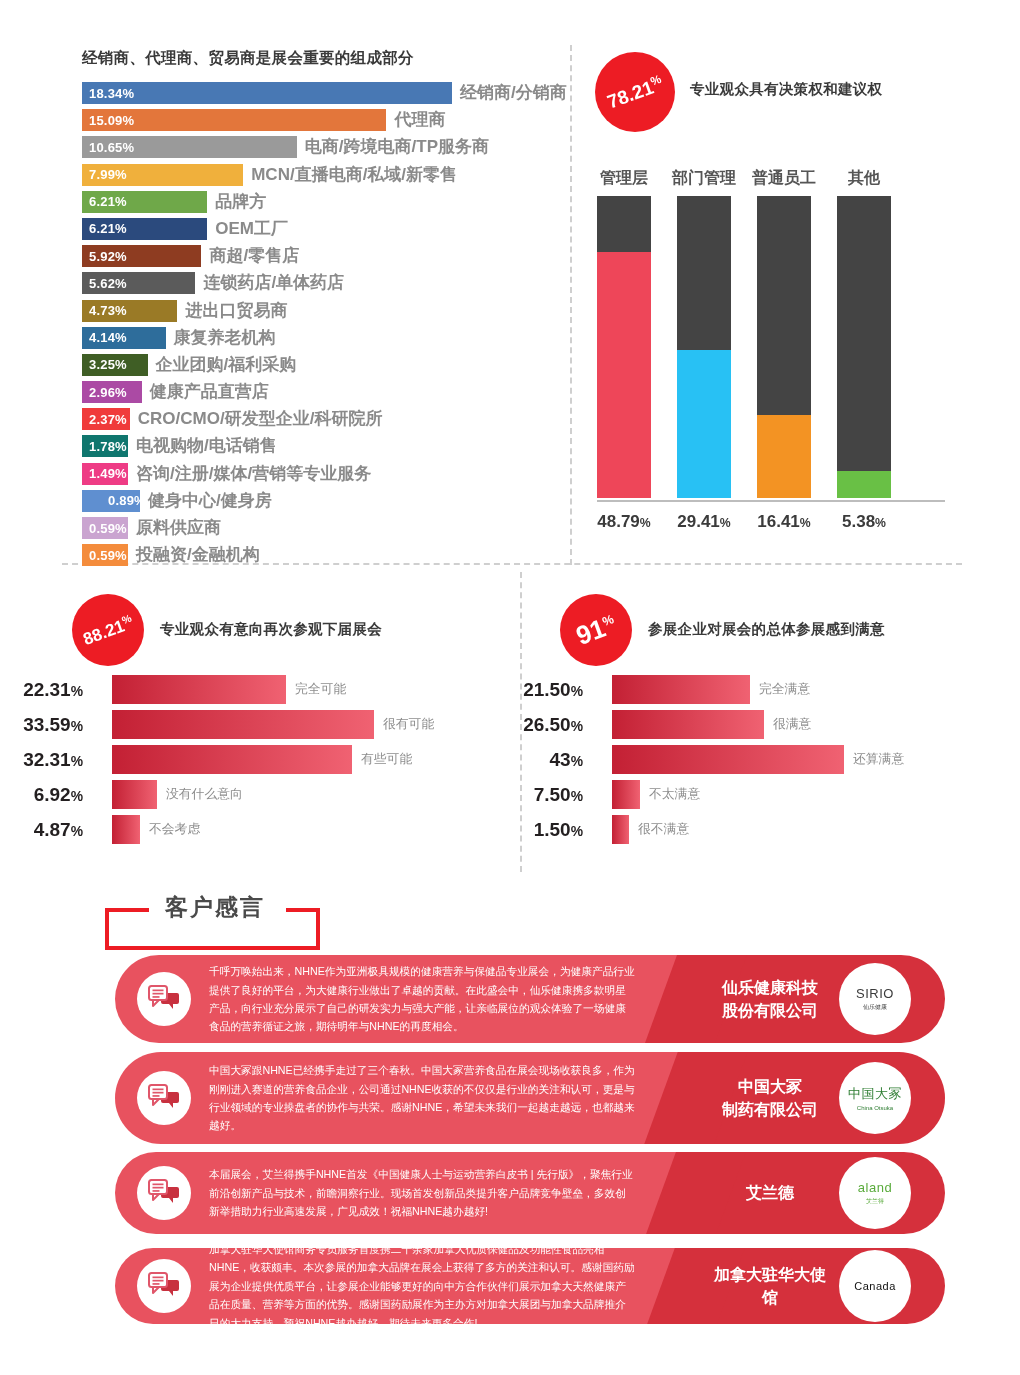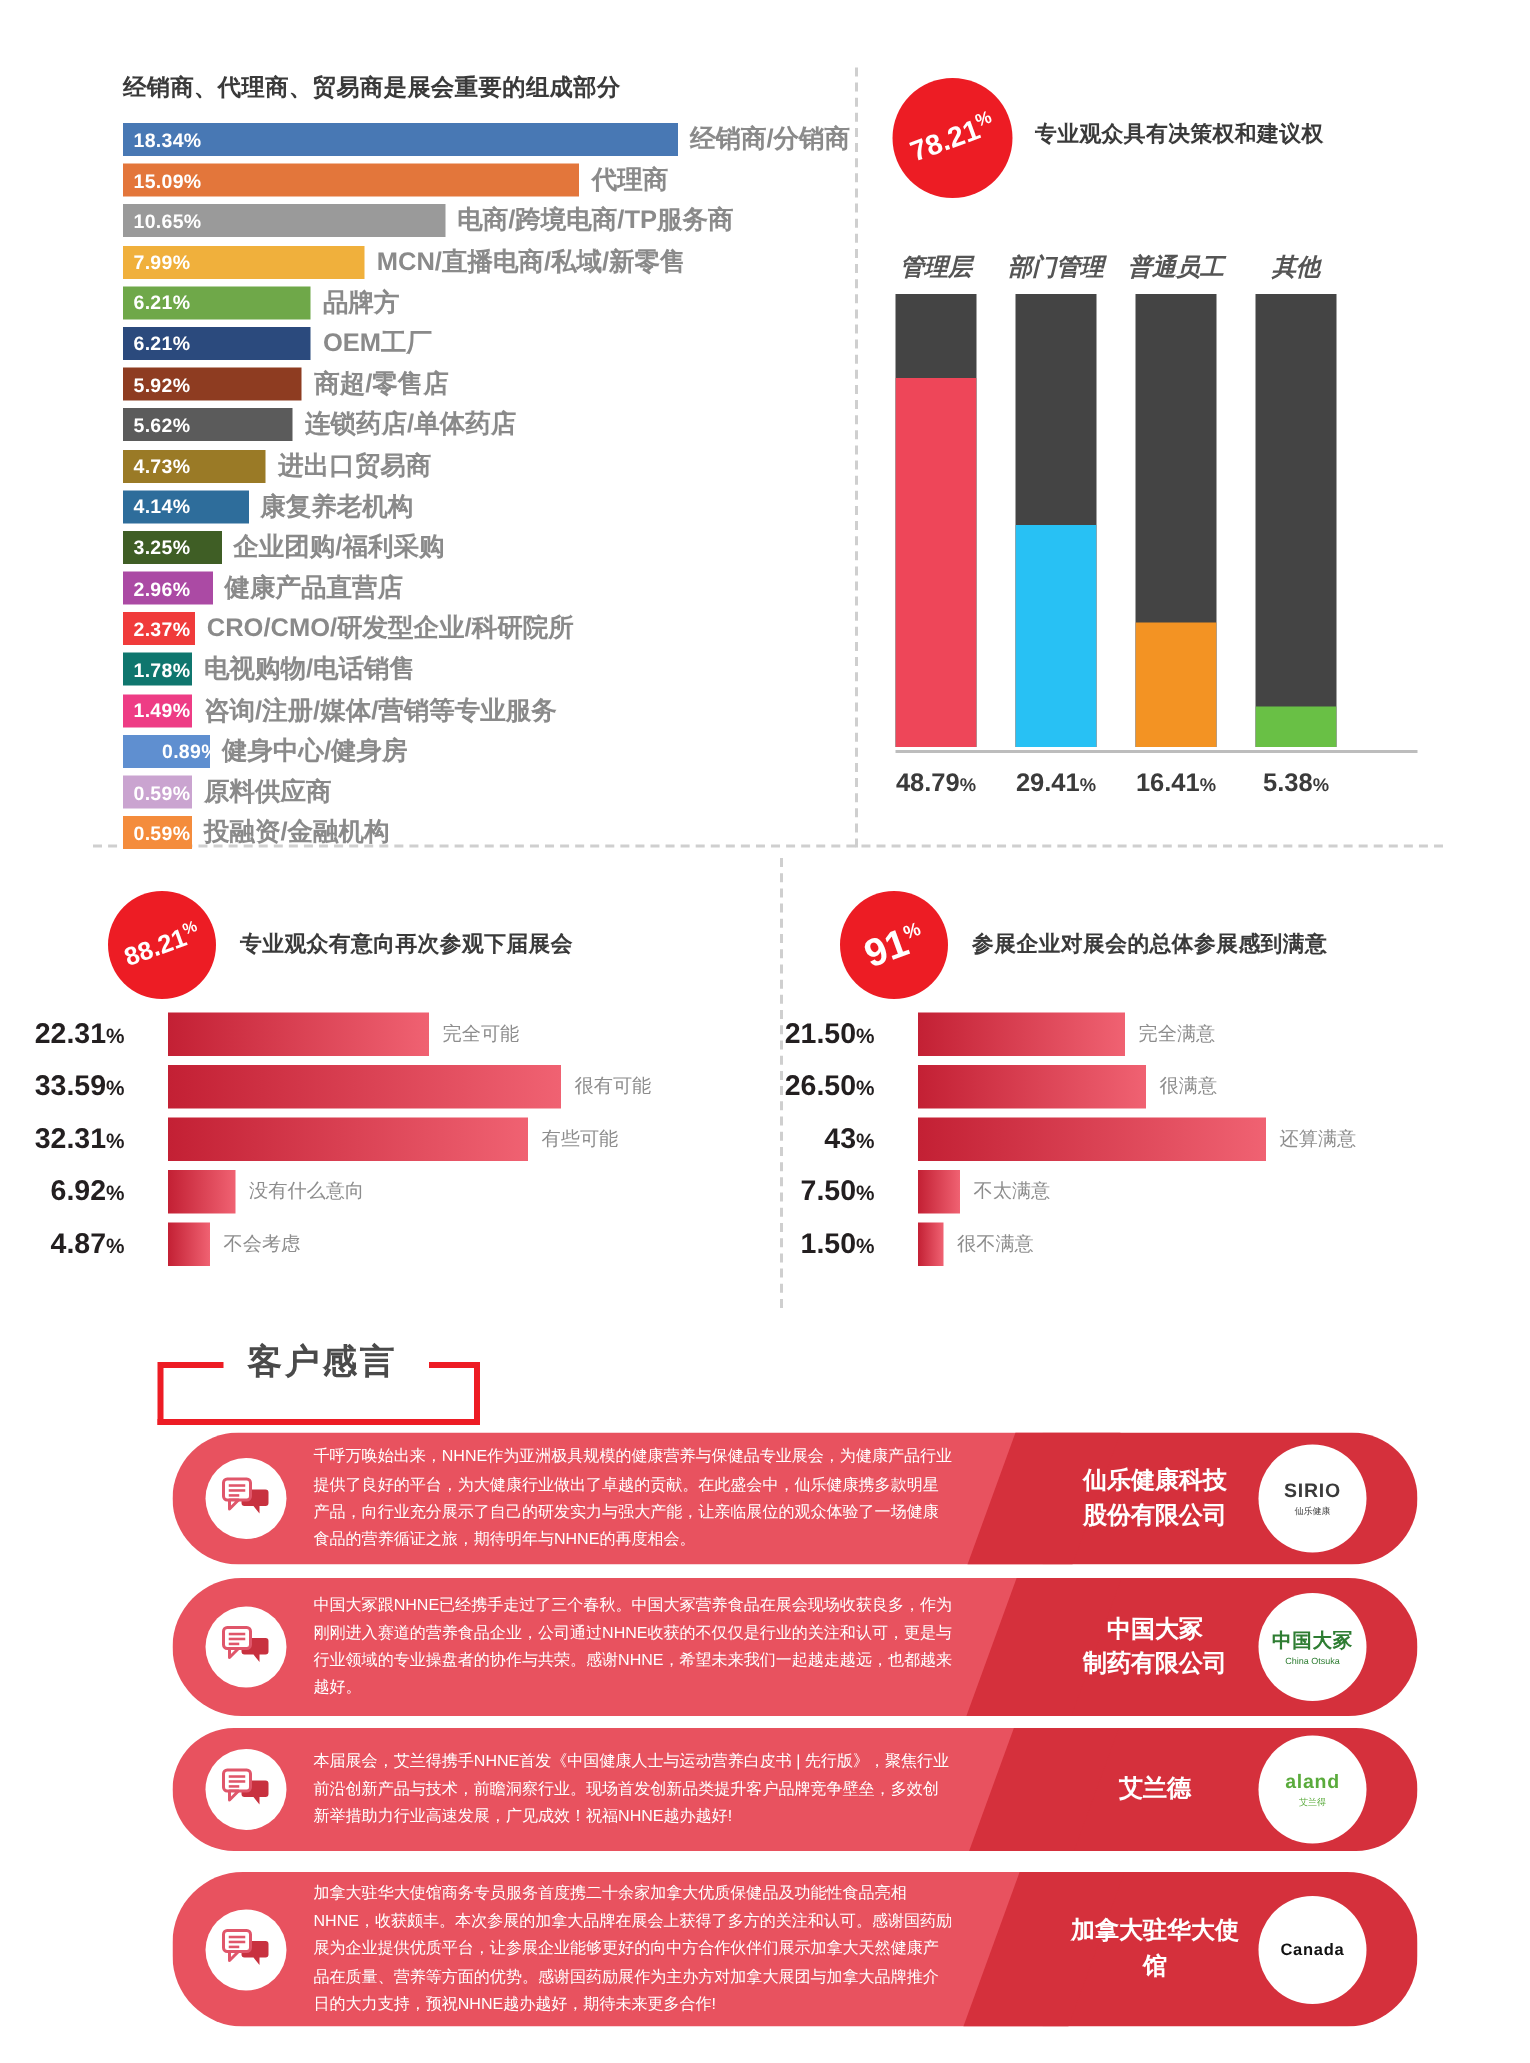--- a/index.html
+++ b/index.html
@@ -68,21 +68,21 @@
 
   .head-title {
     position: absolute; font-size: 14.5px; font-weight: bold;
     color: #3a3a3a; letter-spacing: .3px; white-space: nowrap;
   }
 
   
   #sectionB { position: absolute; left: 570px; top: 0; width: 450px; height: 560px; }
   .col-cat {
     position: absolute; top: 168px; width: 90px; text-align: center;
-    font-size: 16px; font-weight: bold; color: #555; white-space: nowrap; font-style: italic;
+    font-size: 16px; font-weight: bold; color: #555; white-space: nowrap;
   }
   .col-stack {
     position: absolute; top: 196px; width: 54px; height: 302px;
     background: #444444; overflow: hidden;
   }
   .col-seg { position: absolute; left: 0; bottom: 0; width: 100%; }
   .col-val {
     position: absolute; top: 512px; width: 90px; text-align: center;
     font-size: 17px; font-weight: bold; color: #3b3b3b; white-space: nowrap;
   }
@@ -154,21 +154,21 @@
     position: relative; z-index: 2; width: 122px; margin-left: 14px;
     text-align: center; font-size: 16px; font-weight: bold;
     color: #ffffff; line-height: 1.45;
   }
   .tc-logo {
     position: relative; z-index: 2; width: 72px; height: 72px;
     border-radius: 50%; background: #ffffff; margin-left: 8px;
     display: flex; flex-direction: column;
     align-items: center; justify-content: center; overflow: hidden;
   }
-  .logo-main { font-weight: bold; letter-spacing: .5px; }
+  .logo-main { font-weight: normal; letter-spacing: .5px; }
   .logo-sub { font-size: 6px; margin-top: 2px; }
 </style>
 </head>
 <body>
 
 <div id="root">
 
   <div class="divider-v"></div>
   <div class="divider-h"></div>
   <div class="divider-v2"></div>
@@ -463,21 +463,21 @@
           </div>
           <div class="tc-right">
             <div class="tc-slash"></div>
             <div class="tc-company">艾兰德</div>
             <div class="tc-logo">
               <div class="logo-main" style="color: rgb(90, 171, 60); font-size: 13px;">aland</div>
               <div class="logo-sub" style="color: rgb(90, 171, 60);">艾兰得</div>
             </div>
           </div>
         </div>
-        <div class="tcard" style="top: 368px; height: 103px;">
+        <div class="tcard" style="top: 368px; height: 76px;">
           <div class="tc-left">
             <div class="tc-avatar">
               <svg width="34" height="30" viewBox="0 0 34 30">
                 <path d="M16 20h6l4 5v-5h4a2 2 0 0 0 2-2V11a2 2 0 0 0-2-2H16a2 2 0 0 0-2 2v7a2 2 0 0 0 2 2z" fill="#c8313f"></path>
                 <rect x="2" y="2" width="18" height="14" rx="2.5" fill="#fff" stroke="#e0566a" stroke-width="2"></rect>
                 <path d="M6 16l0 6 6-6z" fill="#fff" stroke="#e0566a" stroke-width="2" stroke-linejoin="round"></path>
                 <rect x="5.5" y="5.5" width="11" height="1.7" fill="#e0566a"></rect>
                 <rect x="5.5" y="8.8" width="11" height="1.7" fill="#e0566a"></rect>
                 <rect x="5.5" y="12.1" width="7" height="1.7" fill="#e0566a"></rect>
               </svg>

